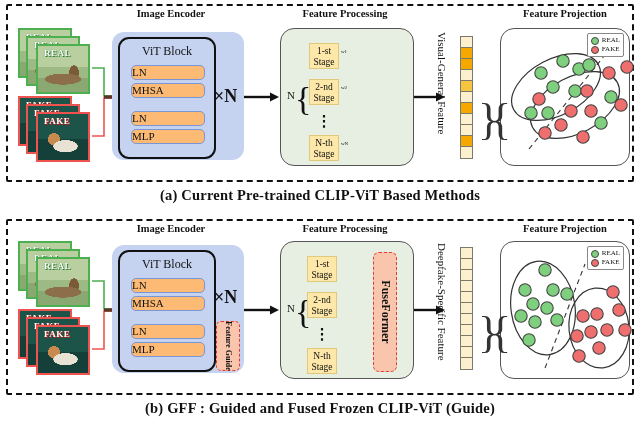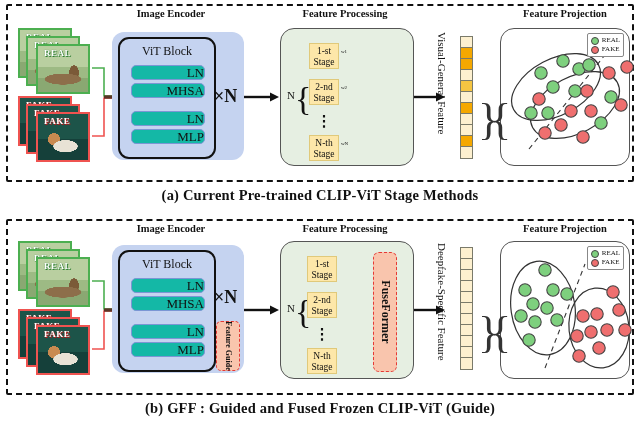--- a/index.html
+++ b/index.html
@@ -37,22 +37,22 @@
     background:
       radial-gradient(ellipse 20px 10px at 55% 70%, #e8e2d5 0 60%, transparent 62%),
       radial-gradient(ellipse 10px 10px at 32% 55%, #c98a50 0 60%, transparent 62%),
       linear-gradient(#1d5449 0 55%, #15403a 55% 100%);}
 
   
   .encoder{position:absolute;background:#c5d3f0;border-radius:12px;}
   .vitblock{position:absolute;border:2.2px solid #111;border-radius:11px;
             background:transparent;}
   .vit-label{position:absolute;width:100%;text-align:center;font-size:12px;}
-  .lbox{position:absolute;background:#14b8a6;border-radius:5px;
-        border:1px solid #7b96d4;font-size:13px;text-align:right;
+  .lbox{position:absolute;background:#fdba74;border-radius:5px;
+        border:1px solid #7b96d4;font-size:11px;text-align:left;
         line-height:13px;height:13px;}
   .xn{position:absolute;font-weight:bold;font-size:18px;font-family:"Liberation Serif",serif;}
 
   
   .fp{position:absolute;background:#e6efe2;border:1.6px solid #555;border-radius:14px;}
   .stage{position:absolute;background:#fde7a9;border:1px solid #e0c97a;
          font-size:9.5px;text-align:center;line-height:11px;padding-top:2px;
          box-sizing:border-box;}
   .dots{position:absolute;font-size:15px;line-height:5px;font-weight:bold;text-align:center;}
   .nbrace{position:absolute;font-size:34px;line-height:0;
@@ -224,21 +224,21 @@
         </div>
       <div>
           <i style="background:#ef6f6f"></i>
         <span>FAKE</span>
         </div>
     </div>
   </div>
   <div class="curly" style="left:482px;top:114px;">{</div>
 </div>
 
-<div class="caption" id="caption-a">(a) Current Pre-trained CLIP-ViT Stage Methods</div>
+<div class="caption" id="caption-a">(a) Current Pre-trained CLIP-ViT Based Methods</div>
 
 <div class="panel" id="panel-b">
 
   <div class="sec-title" style="left:108px;top:2px;width:110px;">Image Encoder</div>
   <div class="sec-title" style="left:272px;top:2px;width:130px;">Feature Processing</div>
   <div class="sec-title" style="left:492px;top:2px;width:130px;">Feature Projection</div>
 
   <div class="thumbs">
     <div class="thumb" style="left:10px;top:20px;">
       <div class="horse"></div>

